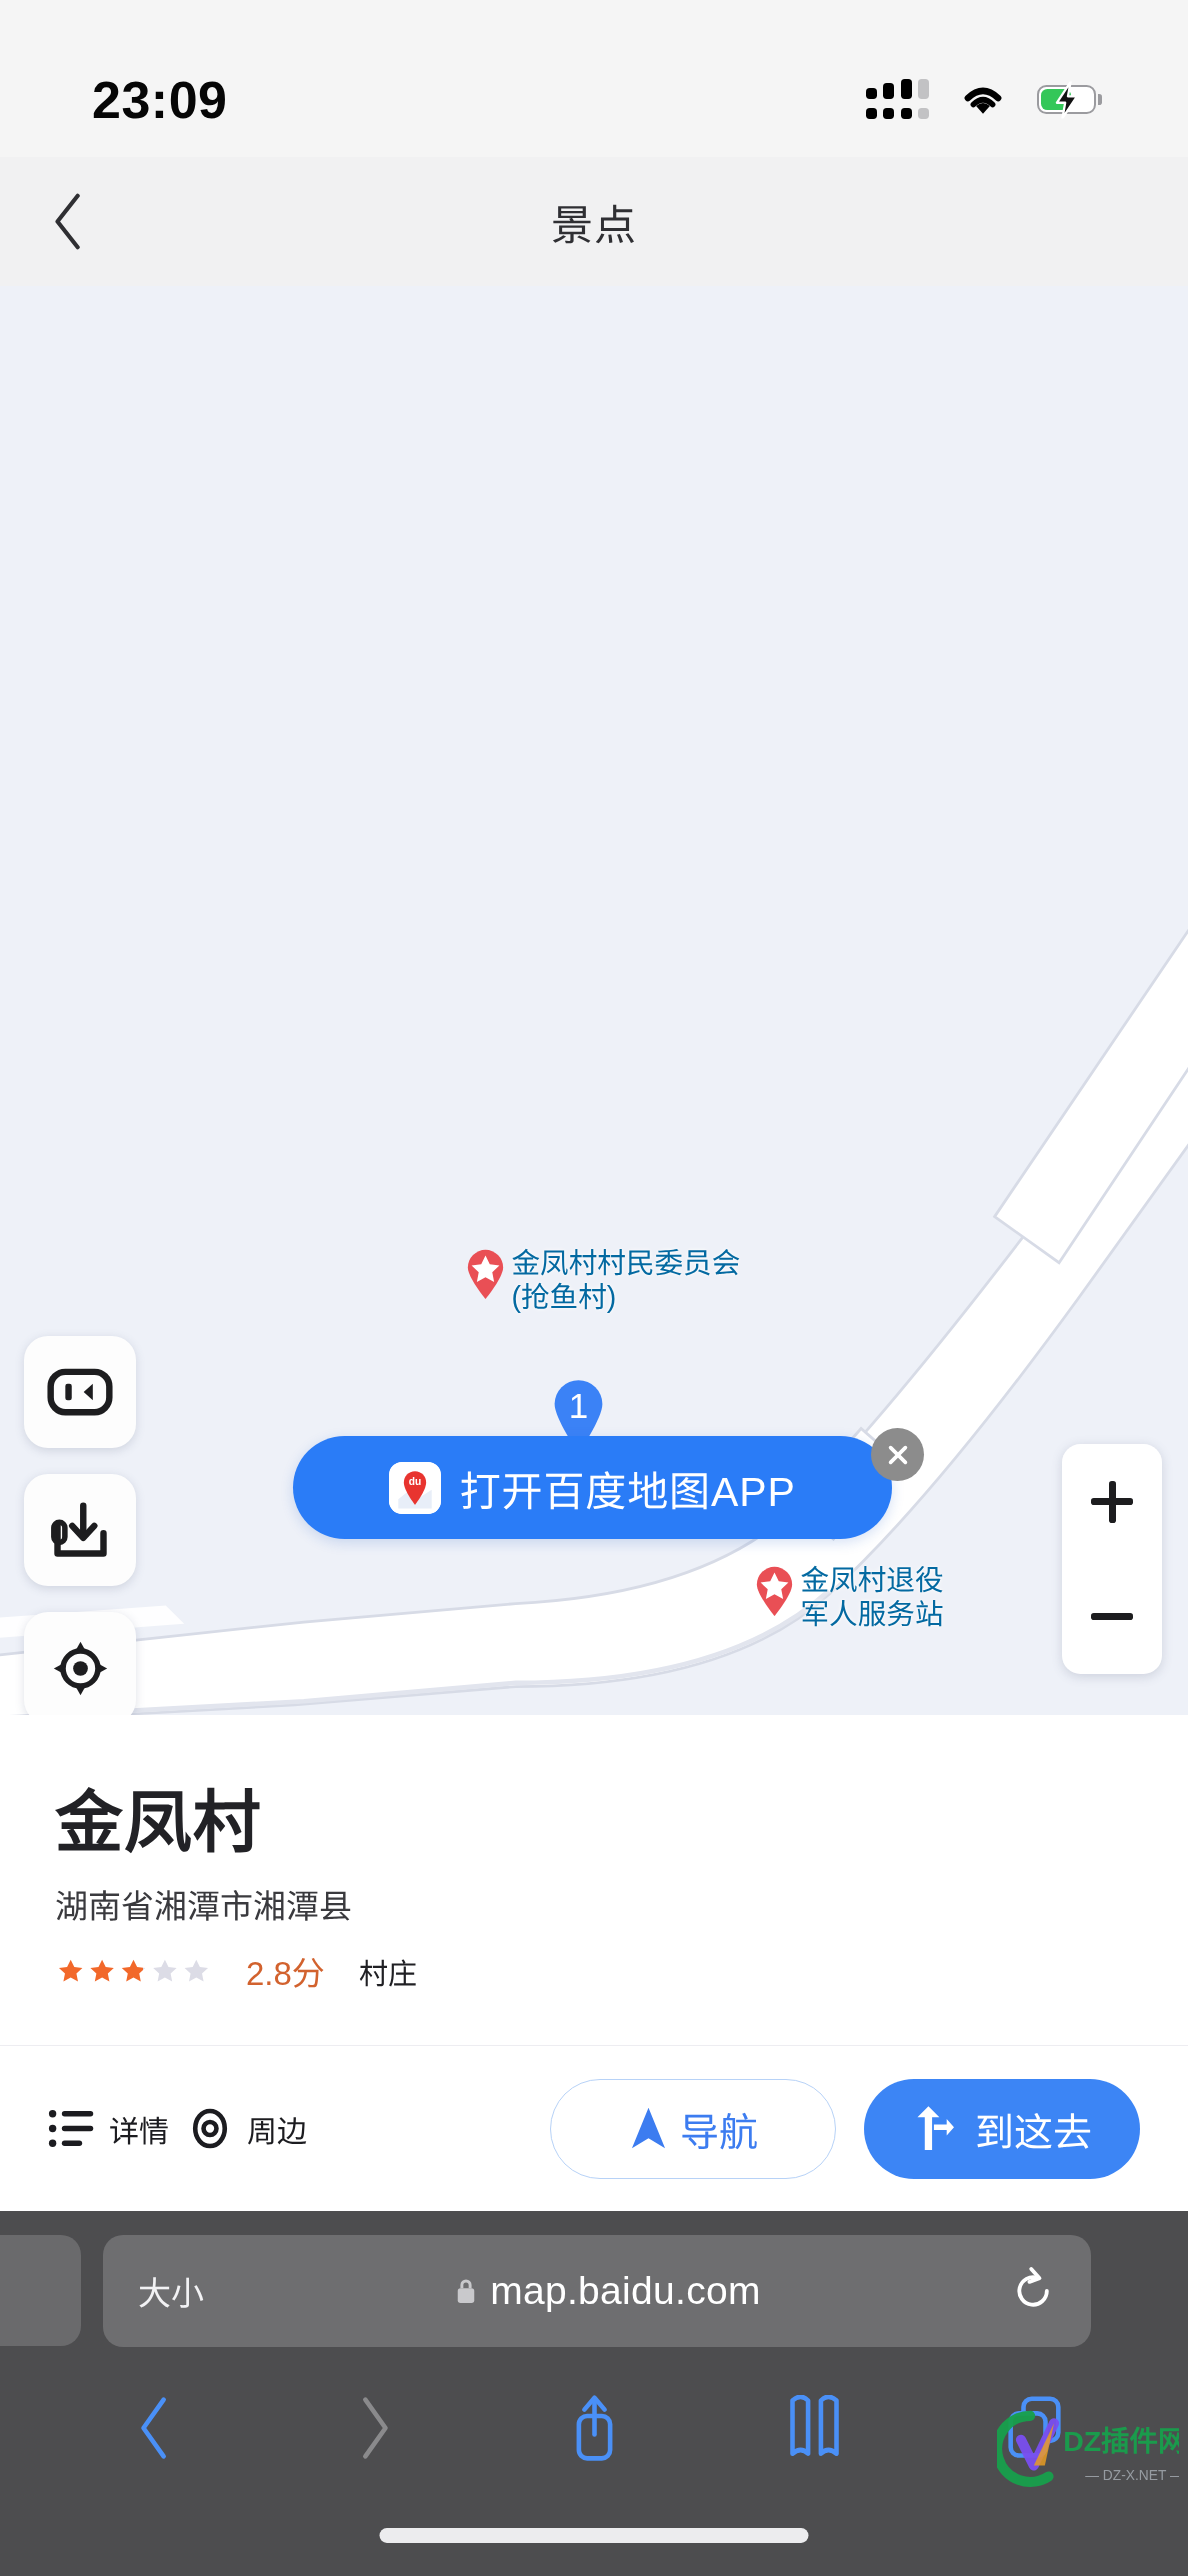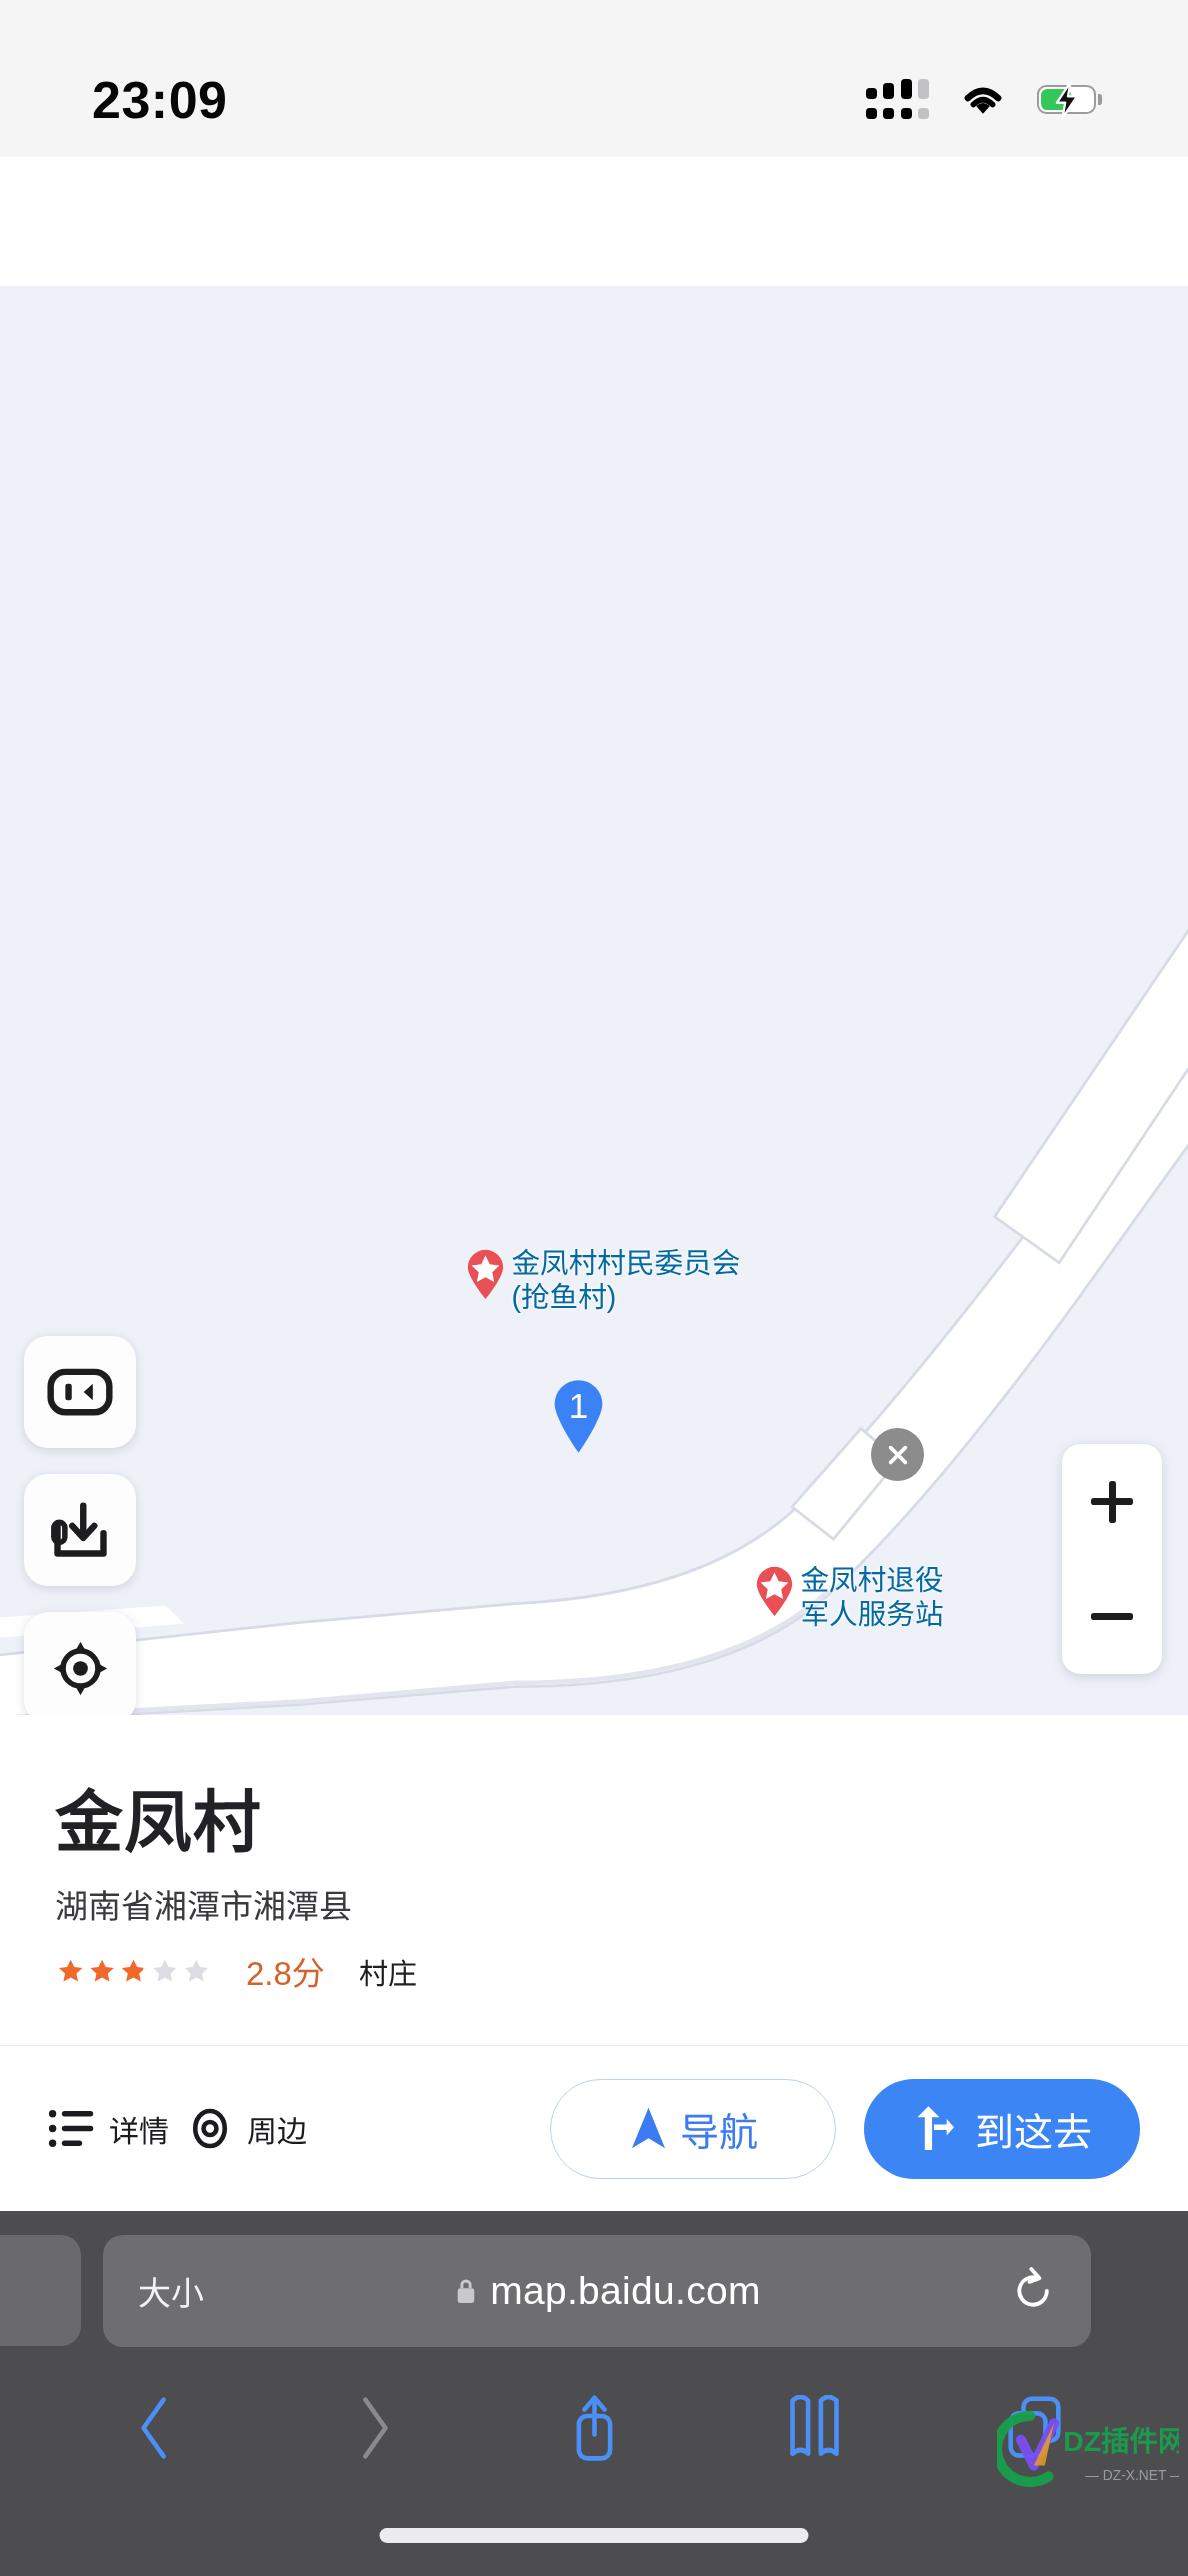--- a/index.html
+++ b/index.html
@@ -219,20 +219,28 @@
             <div class="batt-fill" style="width: 55%;"></div>
           </div>
         <div class="batt-cap"></div>
         <svg class="batt-bolt" viewBox="0 0 34 40">
             <path d="M21 0 L6 23 L15 23 L12 40 L28 16 L18 16 Z" fill="#111" stroke="#fff" stroke-width="2.5" stroke-linejoin="round"></path>
           </svg>
       </div>
     </div>
   </div>
 
+  <div class="navbar">
+    <div class="nav-back">
+      <svg width="37" height="57" viewBox="0 0 40 62">
+        <path d="M30 3 L8 31 L30 59" stroke="#2f2f33" stroke-width="4.5" fill="none" stroke-linecap="round" stroke-linejoin="round"></path>
+      </svg>
+    </div>
+    <div class="nav-title">景点</div>
+  </div>
 
   <div class="map">
     <svg class="map-svg" viewBox="0 0 1290 1552" preserveAspectRatio="none">
 
       <path d="M -40 1490 L 330 1450 L 560 1430 Q 760 1420 860 1330 Q 960 1230 1120 1020 L 1330 740 L 1400 780 L 1170 1100 Q 1010 1320 900 1420 Q 790 1520 560 1520 L 320 1540 L -40 1560 Z" fill="#ffffff" stroke="#d7dbe6" stroke-width="3"></path>
 
       <path d="M 1080 1010 L 1290 700 L 1400 560 L 1470 610 L 1350 760 L 1150 1060 Z" fill="#ffffff" stroke="#d7dbe6" stroke-width="3"></path>
 
       <path d="M 860 1325 L 935 1240 L 975 1275 L 905 1360 Z" fill="#ffffff" stroke="#d7dbe6" stroke-width="3"></path>
 
@@ -257,20 +265,31 @@
       </svg>
       <div class="poi-text">金凤村退役
 军人服务站</div>
     </div>
 
     <svg class="open-pin" viewBox="0 0 62 82">
       <path d="M31 81 C31 81 5 44 5 28 A26 26 0 1 1 57 28 C57 44 31 81 31 81 Z" fill="#3b82f6"></path>
     </svg>
     <div class="open-pin-num">1</div>
 
+    <div class="open-app">
+      <div class="open-app-icon">
+        <svg viewBox="0 0 56 56" width="52" height="52">
+          <rect width="56" height="56" rx="14" fill="#ffffff"></rect>
+          <path d="M10 40 L20 32 L30 40 L46 30 L46 50 L10 50 Z" fill="#e8eef8"></path>
+          <path d="M28 10 C21 10 16 15.5 16 22 C16 31 28 46 28 46 C28 46 40 31 40 22 C40 15.5 35 10 28 10 Z" fill="#e8342f"></path>
+          <text x="28" y="25" font-size="11" font-family="Liberation Sans, sans-serif" fill="#fff" text-anchor="middle" font-weight="bold">du</text>
+        </svg>
+      </div>
+      <div class="open-app-label">打开百度地图APP</div>
+    </div>
     <div class="open-close">
       <svg width="24" height="24" viewBox="0 0 26 26">
         <path d="M5 5 L21 21 M21 5 L5 21" stroke="#fff" stroke-width="4" stroke-linecap="round"></path>
       </svg>
     </div>
 
     <div class="map-tools">
       <div class="map-tool">
         <svg width="66" height="50" viewBox="0 0 72 54">
           <rect x="4" y="5" width="64" height="44" rx="16" fill="none" stroke="#1d1d1f" stroke-width="7"></rect>

